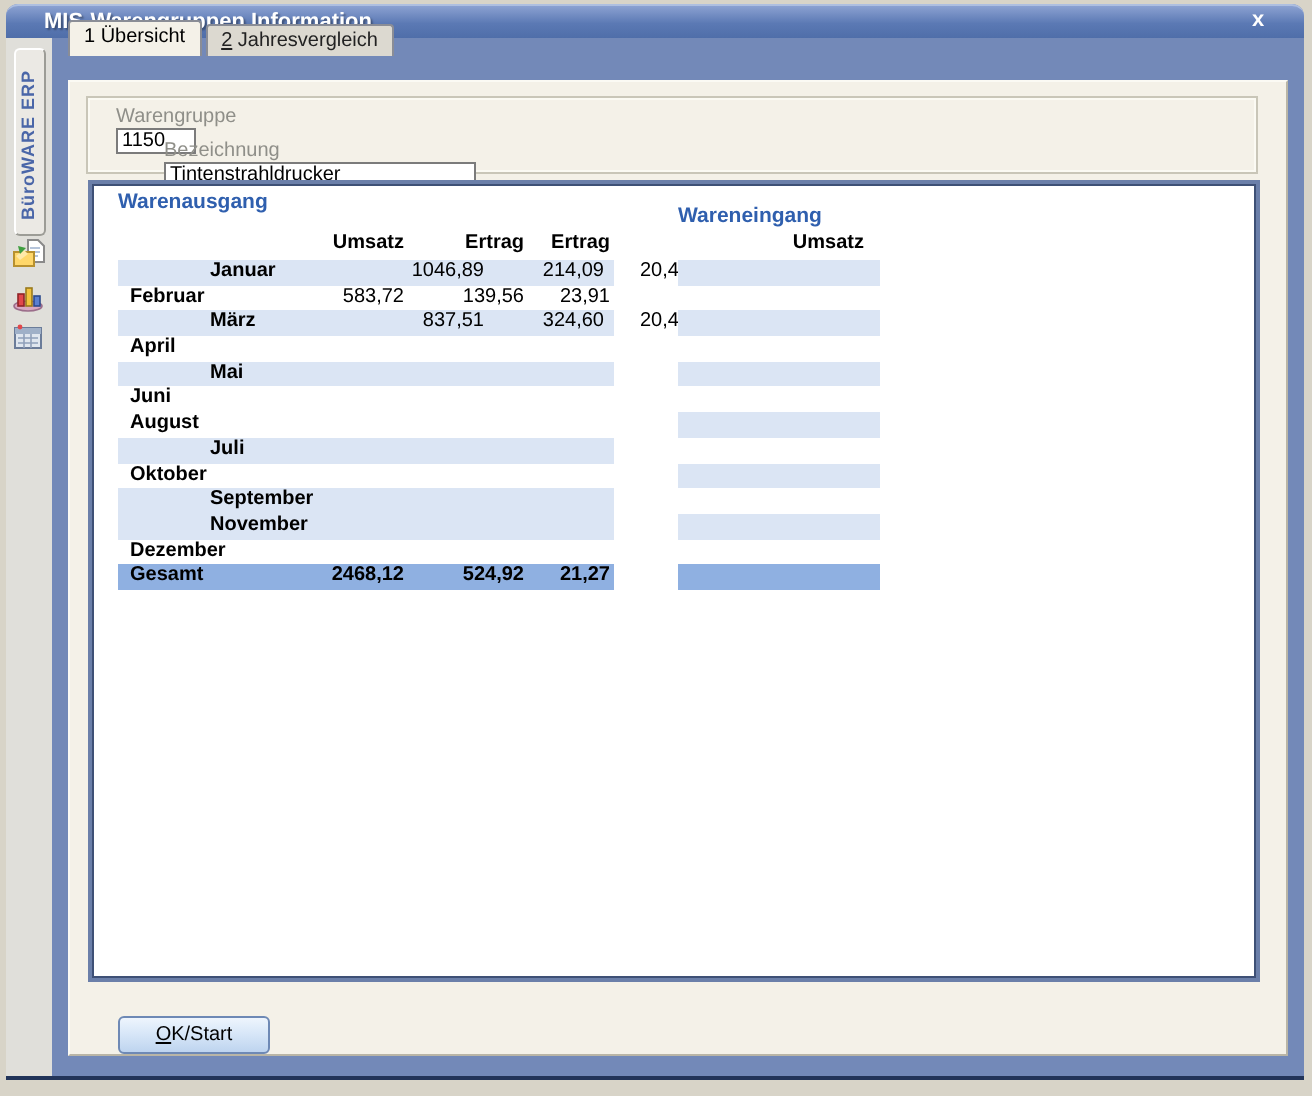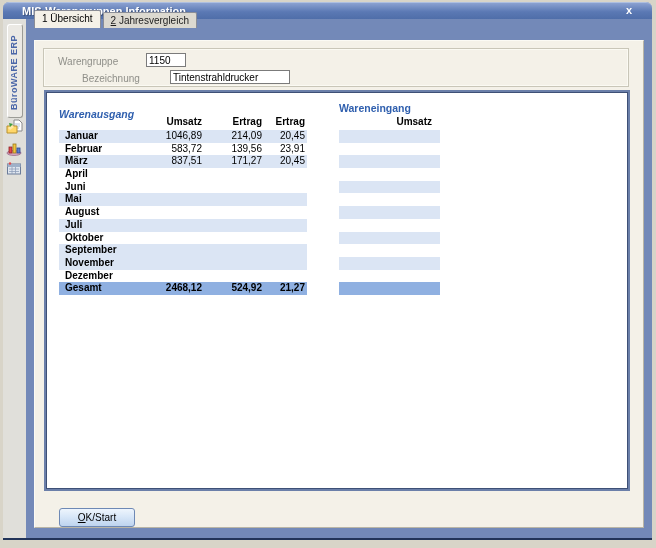--- a/index.html
+++ b/index.html
@@ -42,44 +42,44 @@
   .tab.inactive{background:var(--tab-inactive);height:16px;margin-left:2px;color:#222;}
   .mnemonic{text-decoration:underline;}
 
   
   .page{position:absolute;left:31px;top:38px;width:610px;height:488px;background:var(--page);
     border:1px solid #fbfaf4;border-right-color:#b9b5a6;border-bottom-color:#b9b5a6;z-index:2;}
 
   
   .groupbox{position:absolute;left:8px;top:7px;width:586px;height:39px;
     border:1px solid #c9c6b8;box-shadow:inset 0 0 0 1px #fbfaf3;}
-  .field-row{position:absolute;left:14px;height:14px;display:flex;align-items:flex-end;}
+  .field-row{position:absolute;left:14px;height:14px;display:flex;align-items:flex-start;flex-direction:column;}
   .field-label{width:88px;color:var(--label-gray);font-size:10px;}
   .field-input{font-family:"Liberation Sans",sans-serif;font-size:10px;color:#000;background:#fff;
     border:1px solid #7b7b7b;height:14px;padding:0 2px;}
   .input-short{width:40px;}
-  .input-long{width:120px;}
+  .input-long{width:156px;}
 
   
   .panel{position:absolute;left:9px;top:49px;width:586px;height:401px;background:#fff;
     border:2px solid var(--panel-border);box-shadow:inset 0 0 0 1px var(--panel-border-dark);}
   .section-title{position:absolute;font-size:10.5px;font-weight:bold;color:var(--section-title);white-space:nowrap;}
-  .wa-title{left:13px;top:16px;font-style:italic;}
+  .wa-title{left:13px;top:3px;}
   .we-title{left:293px;top:10px;}
   .thead{position:absolute;display:grid;font-size:10px;font-weight:bold;color:#000;height:13px;line-height:13px;}
   .wa-head{left:13px;top:23px;width:248px;grid-template-columns:73px 72px 60px 43px;}
   .we-head{left:293px;top:23px;width:101px;grid-template-columns:1fr;}
   .hcell{text-align:right;padding-right:2px;}
   .we-head .hcell{padding-right:8px;}
   .rows{position:absolute;}
   .wa-rows{left:13px;top:38px;width:248px;}
   .we-rows{left:293px;top:38px;width:101px;}
   .trow{display:grid;grid-template-columns:73px 72px 60px 43px;height:12.7px;line-height:12.7px;font-size:10px;}
   .werow{height:12.7px;line-height:12.7px;font-size:10px;}
-  .stripe{background:var(--stripe);}
+  .stripe{background:var(--stripe);padding-left:40px;}
   .total{background:var(--total-blue);font-weight:bold;}
   .mcell{font-weight:bold;padding-left:6px;white-space:nowrap;}
   .ncell{text-align:right;padding-right:2px;white-space:nowrap;}
 
   
   .ok-button{position:absolute;left:24px;top:467px;width:76px;height:19px;
     background:linear-gradient(180deg,#eef5fd 0%,#d8e7f8 45%,#bed4ef 100%);
     border:1px solid #6e89b5;border-radius:3px;font-size:10px;color:#000;text-align:center;
     line-height:17px;cursor:default;font-family:"Liberation Sans",sans-serif;}
 </style>
@@ -172,37 +172,37 @@
             </div>
             <div class="trow">
               <div class="mcell">Februar</div>
               <div class="ncell">583,72</div>
               <div class="ncell">139,56</div>
               <div class="ncell">23,91</div>
             </div>
             <div class="trow stripe">
               <div class="mcell">März</div>
               <div class="ncell">837,51</div>
-              <div class="ncell">171,27</div>
+              <div class="ncell">324,60</div>
               <div class="ncell">20,45</div>
             </div>
             <div class="trow">
               <div class="mcell">April</div>
               <div class="ncell"></div>
               <div class="ncell"></div>
               <div class="ncell"></div>
             </div>
+            <div class="trow stripe">
+              <div class="mcell">Mai</div>
+              <div class="ncell"></div>
+              <div class="ncell"></div>
+              <div class="ncell"></div>
+            </div>
             <div class="trow">
               <div class="mcell">Juni</div>
-              <div class="ncell"></div>
-              <div class="ncell"></div>
-              <div class="ncell"></div>
-            </div>
-            <div class="trow stripe">
-              <div class="mcell">Mai</div>
               <div class="ncell"></div>
               <div class="ncell"></div>
               <div class="ncell"></div>
             </div>
             <div class="trow">
               <div class="mcell">August</div>
               <div class="ncell"></div>
               <div class="ncell"></div>
               <div class="ncell"></div>
             </div>

